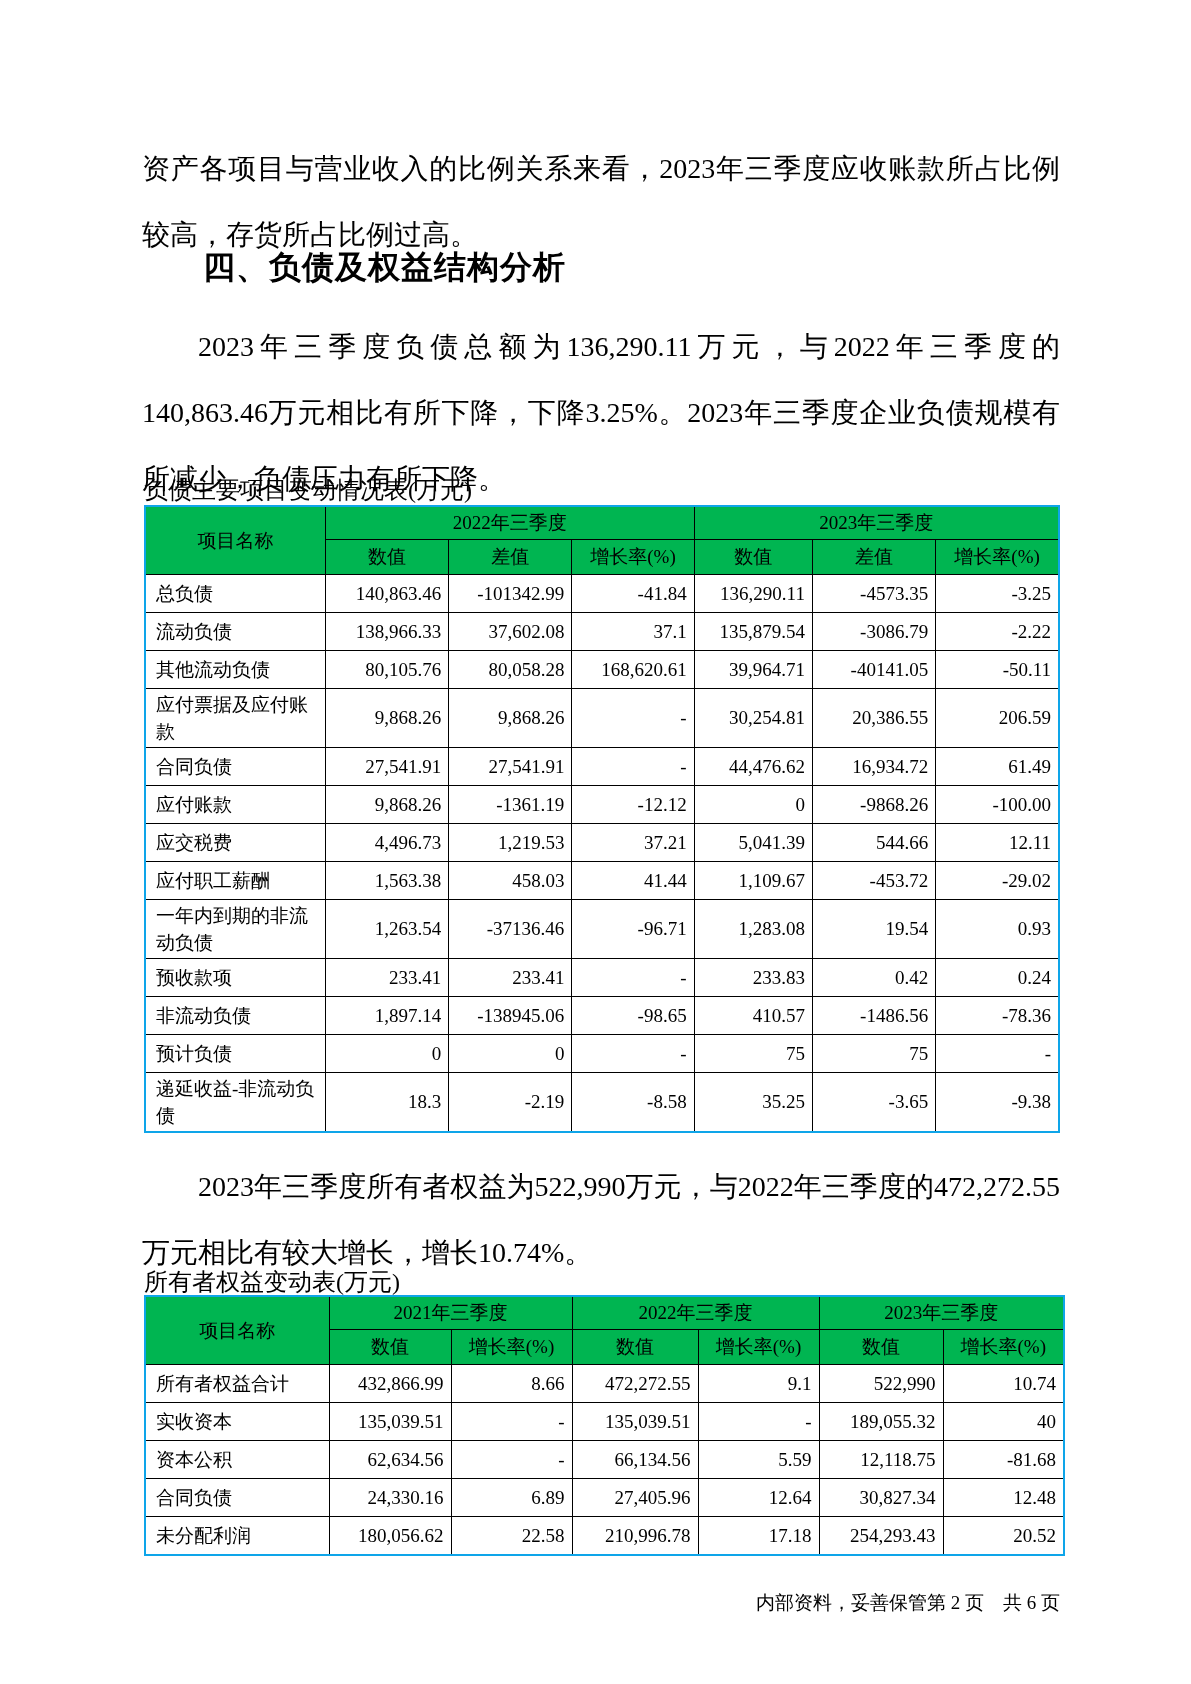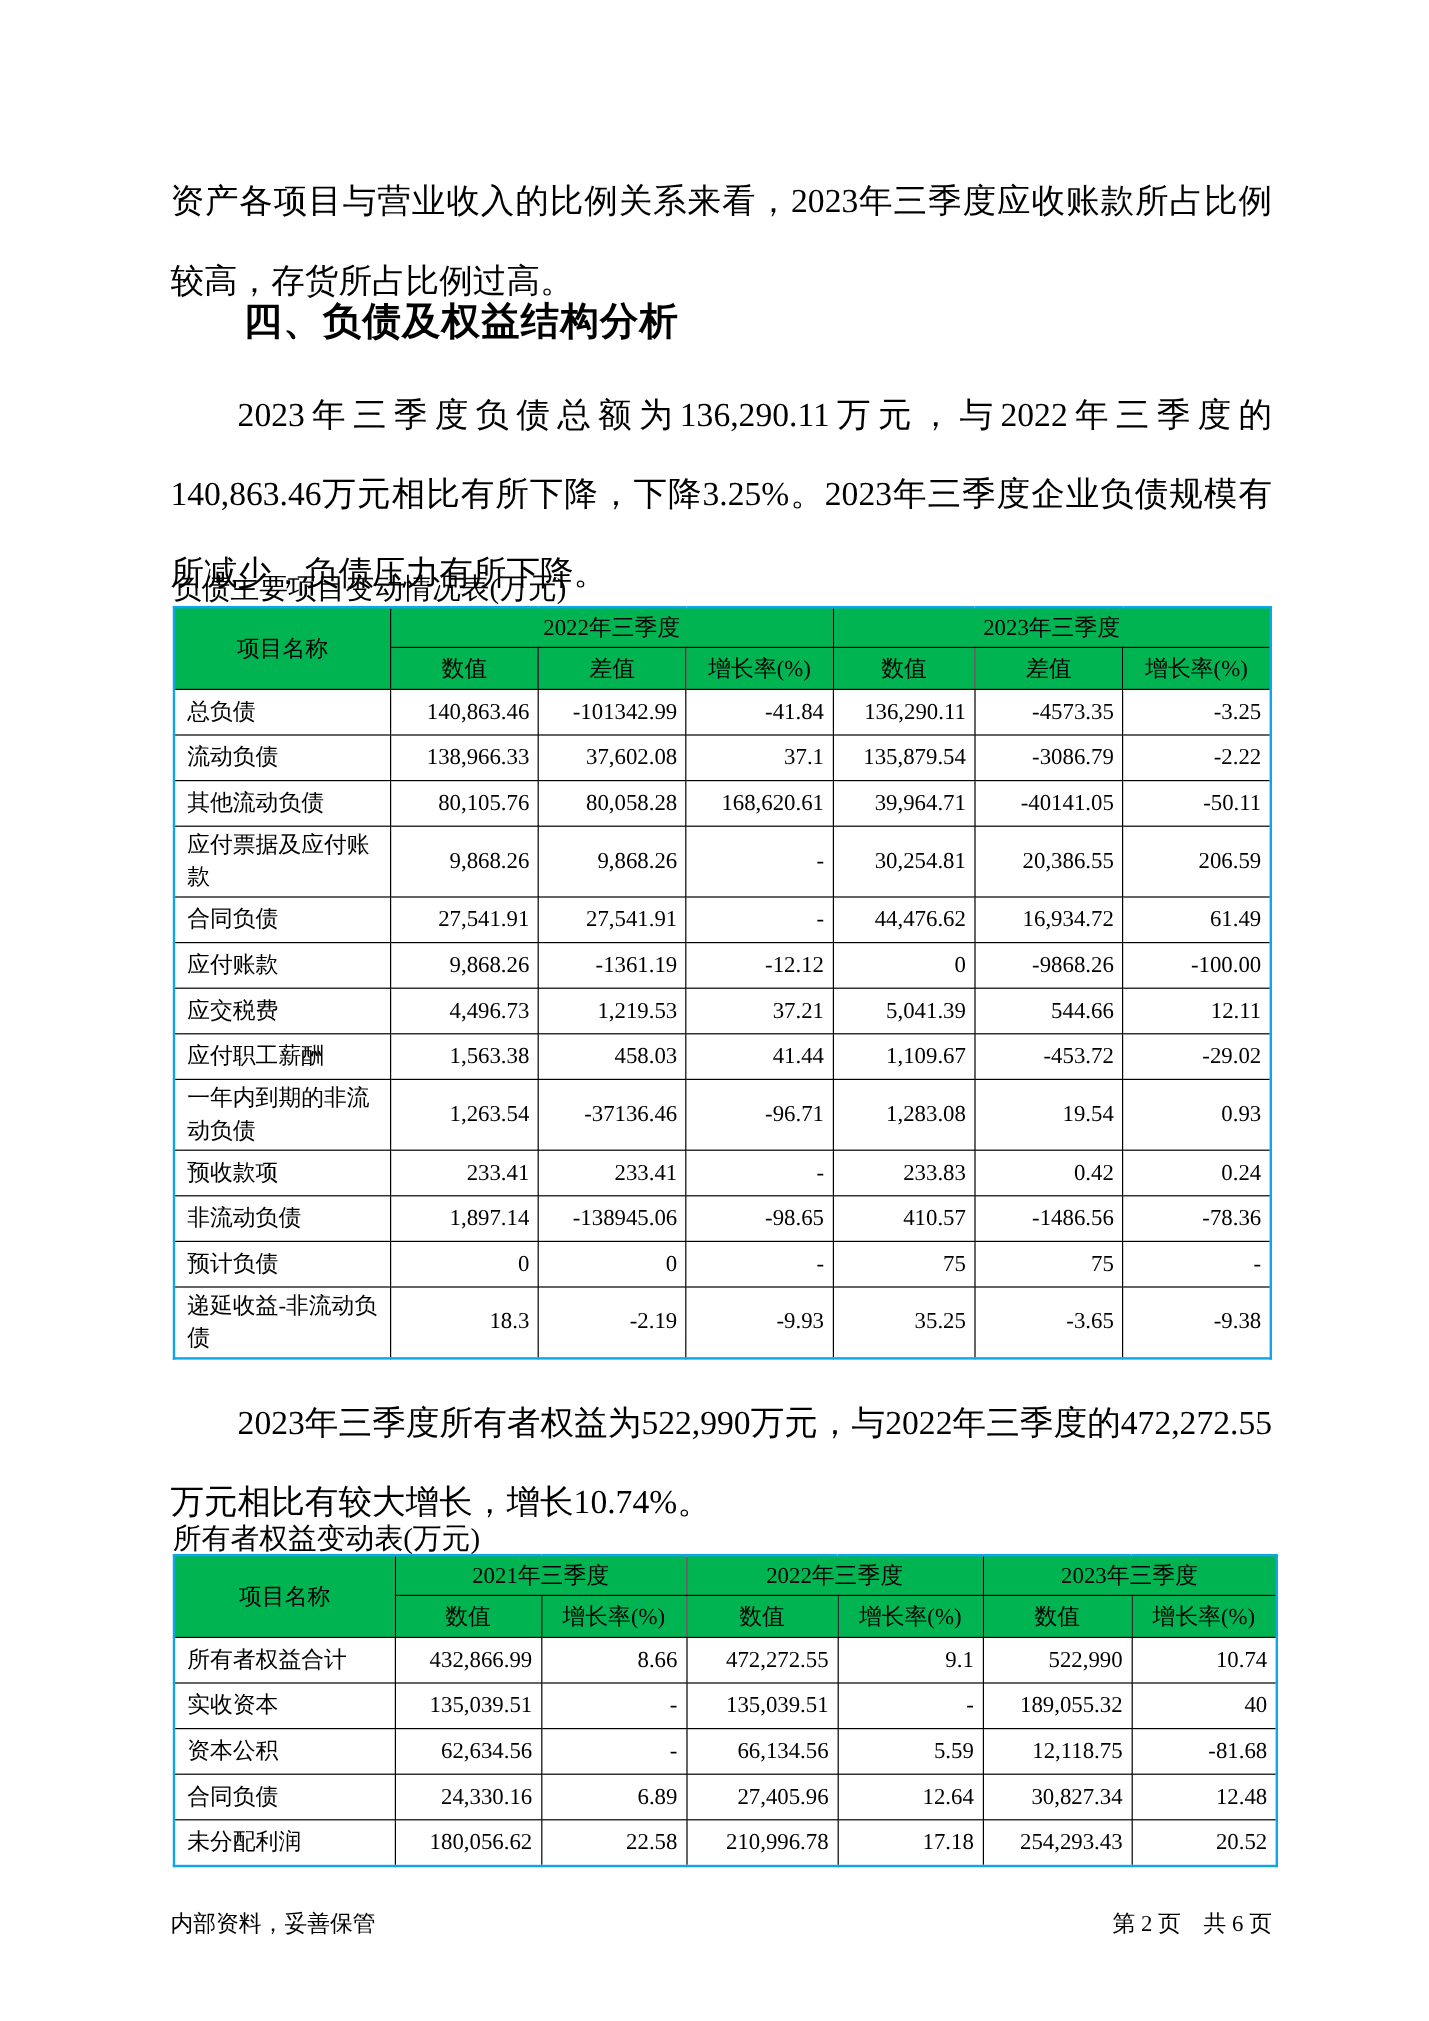--- a/index.html
+++ b/index.html
@@ -35,21 +35,21 @@
     background:var(--header-green,#00B551);
     font-weight:normal;text-align:center;padding:0 2px;
   }
   .grid thead tr.gr1 th{height:32px;}
   .grid thead tr.gr2 th{height:34px;}
   .grid td{height:33px;}
   .cell-label{text-align:left;padding:2px 4px 2px 10px;line-height:27px;}
   .cell-num{text-align:right;padding:2px 7px 2px 2px;}
   .footer{
     position:absolute;left:142px;top:1590px;width:918px;
-    display:flex;justify-content:space-between;font-size:19px;gap:25px;
+    display:flex;justify-content:flex-end;font-size:19px;
   }
 </style>
 </head>
 <body>
 
 <div class="page">
 
   <p class="para" id="para-top">资产各项目与营业收入的比例关系来看，2023年三季度应收账款所占比例较高，存货所占比例过高。</p>
 
   <h2 class="heading">四、负债及权益结构分析</h2>
@@ -189,21 +189,21 @@
           <td class="cell-num">0</td>
           <td class="cell-num">-</td>
           <td class="cell-num">75</td>
           <td class="cell-num">75</td>
           <td class="cell-num">-</td>
         </tr>
         <tr>
           <td class="cell-label">递延收益-非流动负债</td>
           <td class="cell-num">18.3</td>
           <td class="cell-num">-2.19</td>
-          <td class="cell-num">-9.93</td>
+          <td class="cell-num">-8.58</td>
           <td class="cell-num">35.25</td>
           <td class="cell-num">-3.65</td>
           <td class="cell-num">-9.38</td>
         </tr>
       </tbody>
   </table>
 
   <p class="para" id="para-equity">2023年三季度所有者权益为522,990万元，与2022年三季度的472,272.55万元相比有较大增长，增长10.74%。</p>
 
   <div class="tbl-title" id="t2-title">所有者权益变动表(万元)</div>

